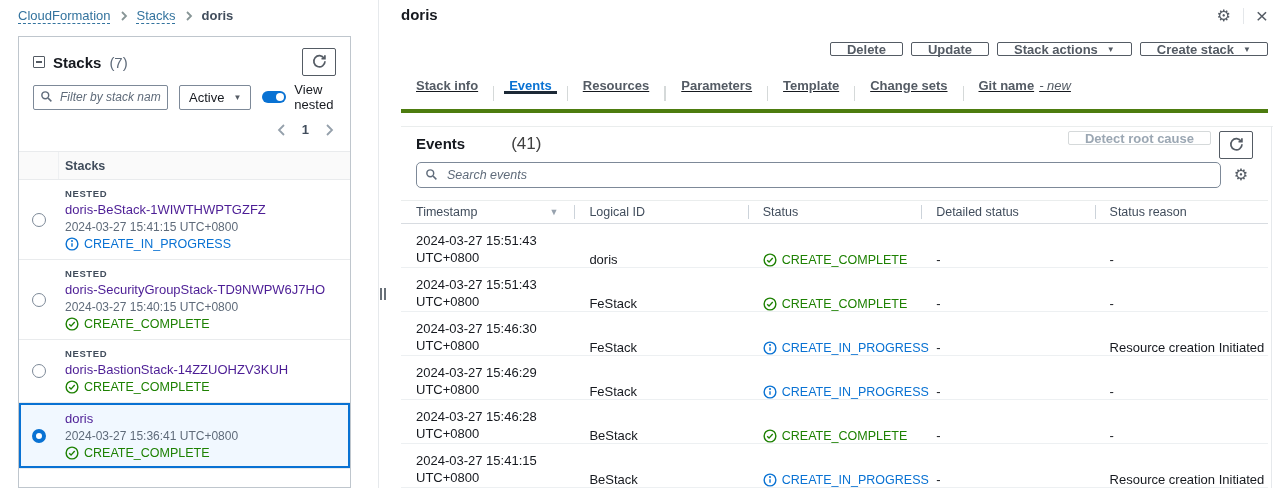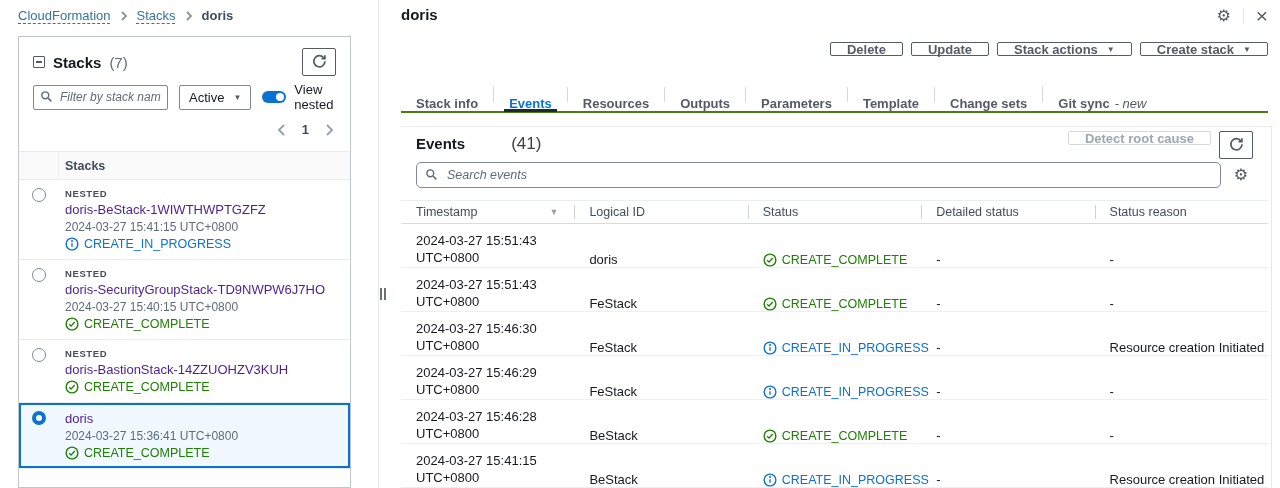--- a/index.html
+++ b/index.html
@@ -45,21 +45,21 @@
 
   .pager { display:flex; justify-content:flex-end; align-items:center; gap:16px; padding:10px 16px 8px 0; }
   .pager .page-num { font-size:13px; font-weight:700; color:#414d5c; }
   .pager .chev { color:#95a0ab; display:flex; cursor:pointer; }
 
   .list-header { display:flex; align-items:center; height:29px; margin-top:6px; background:#fafafa; border-top:1px solid #e9ebed; border-bottom:1px solid #e9ebed; }
   .radio-col { width:40px; flex:none; display:flex; justify-content:center; align-items:center; }
   .list-header .radio-col { height:100%; border-right:1px solid #eef0f2; }
   .list-header-label { padding-left:6px; font-size:12.5px; font-weight:700; color:#414d5c; }
 
-  .stack-row { display:flex; align-items:flex-start; border-bottom:1px solid #e9ebed; padding:8px 10px 8px 0; }
+  .stack-row { display:flex; align-items:center; border-bottom:1px solid #e9ebed; padding:8px 10px 8px 0; }
   .stack-row.selected { background:#f1f8ff; box-shadow:inset 0 0 0 2px #0972d3; }
   .radio { width:14px; height:14px; border:1px solid #7d8998; border-radius:50%; background:#fff; cursor:pointer; }
   .radio.checked { border:4.5px solid #0972d3; }
   .stack-info { display:flex; flex-direction:column; gap:3px; padding-left:6px; min-width:0; }
   .nested-badge { font-size:9.5px; font-weight:700; letter-spacing:.6px; color:#414d5c; }
   .stack-name { font-size:13px; color:#4c1d95; white-space:nowrap; }
   .stack-ts { font-size:12px; color:#5f6b7a; }
   .status { display:flex; align-items:center; gap:5px; font-size:12.5px; }
   .status .st-icon { display:flex; flex:none; }
   .status.complete { color:#1d8102; }
@@ -70,21 +70,21 @@
   .top-icons { position:absolute; right:12px; top:5px; display:flex; align-items:center; gap:12px; }
   .top-icons .sep { width:1px; height:16px; background:#e4e7ea; }
   .glyph-btn { color:#545b64; font-size:16px; line-height:1; cursor:pointer; background:none; border:none; font-family:inherit; }
   .close-glyph { font-size:21px; }
 
   .action-bar { position:absolute; top:42px; right:12px; display:flex; gap:8px; }
   .btn { height:14px; padding:0 16px; display:flex; align-items:center; gap:9px; background:#fff; border:1px solid #545b64; border-radius:2px; color:#545b64; font-weight:700; font-size:13px; font-family:inherit; cursor:pointer; white-space:nowrap; }
   .btn.disabled { border-color:#d5d9da; color:#9ba7b3; cursor:default; }
 
   
-  .tabs { position:absolute; left:401px; top:78px; width:867px; height:35px; display:flex; align-items:flex-end; border-bottom:2px solid #4d7c0f; }
+  .tabs { position:absolute; left:401px; top:78px; width:867px; height:35px; display:flex; align-items:flex-start; border-bottom:4px solid #4d7c0f;text-decoration:underline; }
   .tab { position:relative; display:flex; align-items:center; padding:0 15px; font-size:13px; font-weight:700; color:#545b64; cursor:pointer; white-space:nowrap; }
   .tab .new-flag { font-style:italic; font-weight:400; margin-left:5px; }
   .tab.active { color:#0972d3; }
   .tab.active::after { content:""; position:absolute; left:10px; right:10px; bottom:-1px; height:3px; background:#1c2936; }
   .tab-sep { width:1px; height:15px; background:#d5d9d9; align-self:center; }
 
   .content-topline { position:absolute; left:401px; top:126px; width:872px; height:1px; background:#eaeded; }
   .right-edge { position:absolute; right:8px; top:126px; bottom:0; width:1px; background:#e6e9ec; }
 
   
@@ -288,30 +288,29 @@
   </button>
 </div>
 
 <div class="tabs">
   <span class="tab">Stack info</span>
   <span class="tab-sep"></span>
   <span class="tab active">Events</span>
   <span class="tab-sep"></span>
   <span class="tab">Resources</span>
   <span class="tab-sep"></span>
-  <span class="tab">Outputs</span>
   <span class="tab-sep"></span>
   <span class="tab">Parameters</span>
   <span class="tab-sep"></span>
   <span class="tab">Template</span>
   <span class="tab-sep"></span>
   <span class="tab">Change sets</span>
   <span class="tab-sep"></span>
   <span class="tab">
-    <span>Git sync</span>
+    <span>Git name</span>
     <span class="new-flag">- new</span>
   </span>
 </div>
 
 <div class="content-topline"></div>
 <div class="right-edge"></div>
 
 <div class="events-head">
   <span class="events-title">Events</span>
   <span class="events-count">(41)</span>

